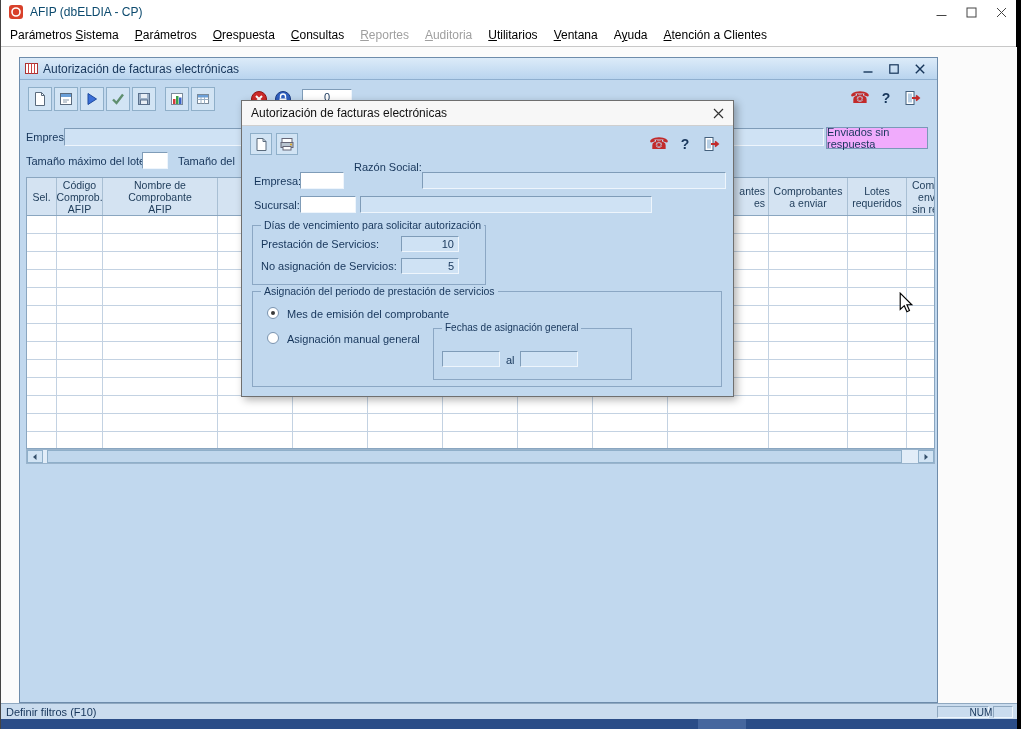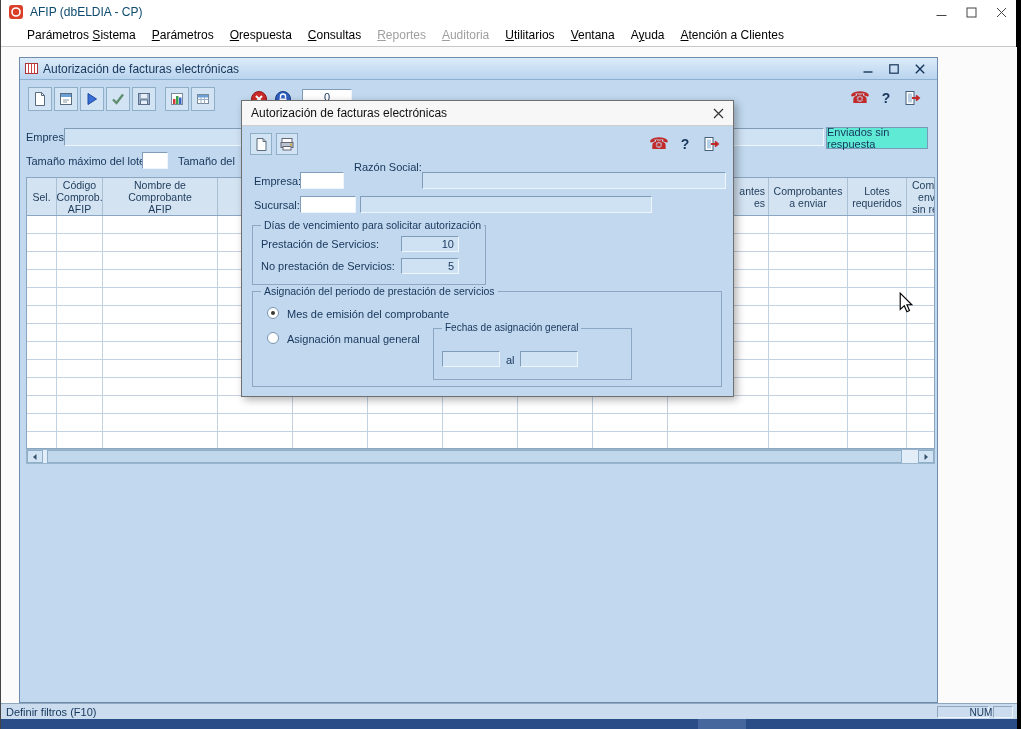--- a/index.html
+++ b/index.html
@@ -11,21 +11,21 @@
   .app { position: absolute; left: 0; top: 0; width: 1016px; height: 729px; background: #fff; border-left: 1px solid #444; }
 
   
   .titlebar { height: 24px; background: #fff; display: flex; align-items: center; }
   .titlebar .ttext { font-size: 12px; color: #0c4a6e; margin-left: 6px; }
   .app-icon { margin-left: 7px; display: flex; }
   .win-controls { margin-left: auto; display: flex; }
   .wbtn { width: 30px; height: 24px; display: flex; align-items: center; justify-content: center; }
 
   
-  .menubar { height: 23px; background: #fff; border-bottom: 1px solid #c8c8c8; display: flex; align-items: center; padding-left: 18px; font-size: 12px; color: #000; }
+  .menubar { height: 23px; background: #fff; border-bottom: 1px solid #c8c8c8; display: flex; align-items: center; padding-left: 1px; font-size: 12px; color: #000; }
   .menu-item { padding: 3px 8px; white-space: nowrap; }
   .menu-item .accel { text-decoration: underline; }
   .menu-item.disabled { color: #9f9f9f; }
 
   
   .mdi { position: absolute; top: 47px; left: 0; width: 1016px; height: 656px; background: #fbfbfb; }
 
   
   .child { position: absolute; left: 18px; top: 10px; width: 919px; height: 646px; background: #c1d8ee; border: 1px solid #6e8cab; z-index: 10; }
   .child-titlebar { position: absolute; left: 0; top: 0; right: 0; height: 22px; background: linear-gradient(#dcebf9, #b9d4ee); border-bottom: 1px solid #8fafcf; display: flex; align-items: center; padding: 0 5px; font-size: 12px; color: #16355a; }
@@ -33,21 +33,21 @@
   .cc { margin-left: auto; display: flex; gap: 10px; padding-right: 4px; }
   .ccb { width: 16px; height: 16px; display: flex; align-items: center; justify-content: center; }
 
   .tbtn { position: absolute; width: 24px; height: 24px; background: #d2e4f4; border: 1px solid #8fafc9; display: flex; align-items: center; justify-content: center; }
   .flat-ic { position: absolute; width: 22px; height: 22px; display: flex; align-items: center; justify-content: center; }
 
   .lbl { position: absolute; font-size: 11px; color: #16355a; white-space: nowrap; }
   .sunken { border-top: 1px solid #7f9cb8; border-left: 1px solid #7f9cb8; border-bottom: 1px solid #eef5fc; border-right: 1px solid #eef5fc; }
   .inp-w { position: absolute; background: #fff; font-size: 11px; color: #16355a; padding: 1px 3px; }
   .inp-d { position: absolute; background: #cfe2f4; font-size: 11px; color: #16355a; padding: 1px 4px; }
-  .btn { position: absolute; background: #5eead4; border: 1px solid #7a99b8; font-size: 11px; color: #16355a; display: flex; align-items: center; justify-content: center; }
+  .btn { position: absolute; background: #f0abfc; border: 1px solid #7a99b8; font-size: 11px; color: #16355a; display: flex; align-items: center; justify-content: center; }
 
   
   .thead { position: absolute; left: 6px; top: 119px; width: 909px; height: 39px; background: #d4e3f2; border: 1px solid #8aa6c0; display: flex; overflow: hidden; }
   .th { flex: none; height: 100%; border-right: 1px solid #a8bfd4; font-size: 10.5px; color: #1c3a58; display: flex; flex-direction: column; align-items: center; justify-content: center; line-height: 12px; overflow: hidden; }
   .rows { position: absolute; left: 6px; top: 158px; width: 909px; height: 233px; background: repeating-linear-gradient(#ffffff 0 17px, #c3d2e2 17px 18px); border: 1px solid #8aa6c0; border-top: none; overflow: hidden; }
   .colsep { position: absolute; top: 0; bottom: 0; width: 1px; background: #c3d2e2; }
 
   
   .hscroll { position: absolute; left: 6px; top: 391px; width: 909px; height: 15px; background: #e2edf8; border: 1px solid #9ab4cc; }
   .sbtn { position: absolute; top: 0; width: 16px; height: 13px; background: #d2e4f4; border: 1px solid #8fafc9; display: flex; align-items: center; justify-content: center; }
@@ -381,21 +381,21 @@
       <div class="inp-d sunken" style="left:180px; top:71px; width:304px; height:17px;"></div>
 
       <div class="lbl" style="left:12px; top:98px;">Sucursal:</div>
       <div class="inp-w sunken" style="left:58px; top:95px; width:56px; height:17px;"></div>
       <div class="inp-d sunken" style="left:118px; top:95px; width:292px; height:17px;"></div>
 
       <div class="group" style="left:10px; top:124px; width:234px; height:60px;">
         <span class="legend">Días de vencimiento para solicitar autorización</span>
         <div class="lbl" style="left:8px; top:12px;">Prestación de Servicios:</div>
         <div class="inp-d sunken" style="left:148px; top:10px; width:58px; height:16px; text-align:right;">10</div>
-        <div class="lbl" style="left:8px; top:34px;">No prestación de Servicios:</div>
+        <div class="lbl" style="left:8px; top:34px;">No asignación de Servicios:</div>
         <div class="inp-d sunken" style="left:148px; top:32px; width:58px; height:16px; text-align:right;">5</div>
       </div>
 
       <div class="group" style="left:10px; top:190px; width:470px; height:96px;">
         <span class="legend">Asignación del periodo de prestación de servicios</span>
         <div class="radio sel" style="left:14px; top:15px;"></div>
         <div class="lbl" style="left:34px; top:16px;">Mes de emisión del comprobante</div>
         <div class="radio" style="left:14px; top:40px;"></div>
         <div class="lbl" style="left:34px; top:41px;">Asignación manual general</div>
 

